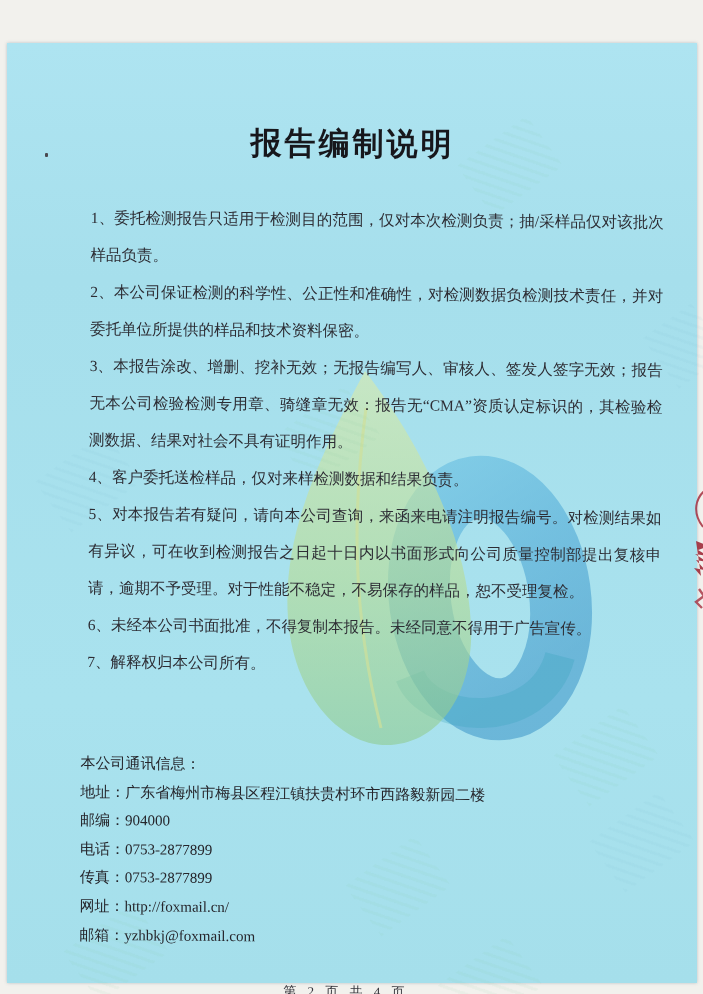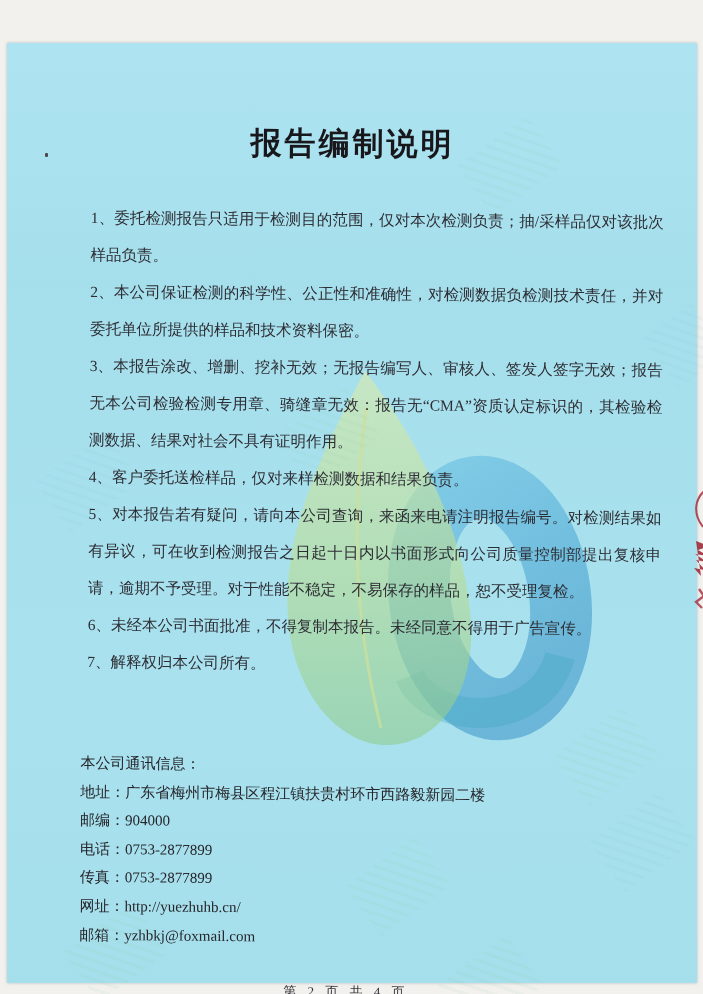--- a/index.html
+++ b/index.html
@@ -120,21 +120,21 @@
       <div class="row">
         <span>邮编：</span><span>904000</span>
       </div>
       <div class="row">
         <span>电话：</span><span>0753-2877899</span>
       </div>
       <div class="row">
         <span>传真：</span><span>0753-2877899</span>
       </div>
       <div class="row">
-        <span>网址：</span><span>http://yuezhuhb.cn/</span>
+        <span>网址：</span><span>http://foxmail.cn/</span>
       </div>
       <div class="row">
         <span>邮箱：</span><span>yzhbkj@foxmail.com</span>
       </div>
     </div>
 
     <div class="footer">第 2 页 共 4 页</div>
 
   </div>
 </div>

